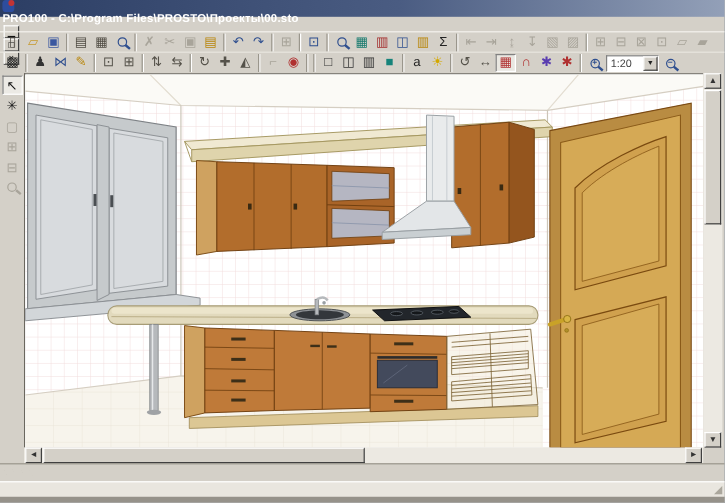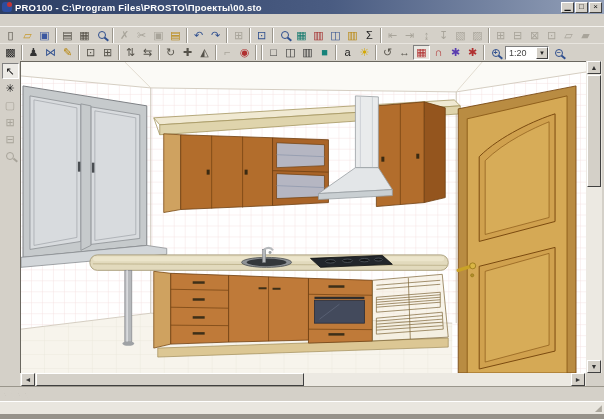--- a/index.html
+++ b/index.html
@@ -2,21 +2,21 @@
 <html><head>
 <meta charset="utf-8">
 <style>
   html,body{margin:0;padding:0;background:#7a8694;}
   *{box-sizing:border-box;}
   #win{position:relative;width:604px;height:419px;background:#d4d0c8;overflow:hidden;
        font-family:"Liberation Sans",sans-serif;color:#1a1a1a;}
   
   #titlebar{position:absolute;left:0;top:0;width:604px;height:14px;
     background:linear-gradient(90deg,#2c3e64 0%,#4a5c82 55%,#93a0b8 100%);
-    display:flex;align-items:center;padding:0 2px;}
+    display:flex;padding:0 2px;flex-direction:column;}
   #appicon{width:10px;height:10px;border-radius:3px;background:#2d4d9e;position:relative;flex:none;margin-right:3px;}
   #appicon::after{content:"";position:absolute;right:0px;top:0px;width:5px;height:5px;border-radius:50%;background:#c23434;}
   #title{font-size:9.5px;font-weight:bold;color:#fff;white-space:nowrap;flex:1;letter-spacing:.2px;}
   .wbtn{width:13px;height:11px;background:#d4d0c8;border:1px solid;border-color:#fff #404040 #404040 #fff;
     font-size:8px;line-height:8px;display:flex;align-items:center;justify-content:center;margin-left:1px;color:#111;flex:none;}
   
   #menubar{position:absolute;left:0;top:14px;width:604px;height:12px;display:flex;align-items:center;font-size:10.5px;}
   .mitem{padding:0 7px;height:12px;display:flex;align-items:center;}
   
   .toolbar{position:absolute;left:0;width:604px;display:flex;align-items:center;padding-left:2px;

